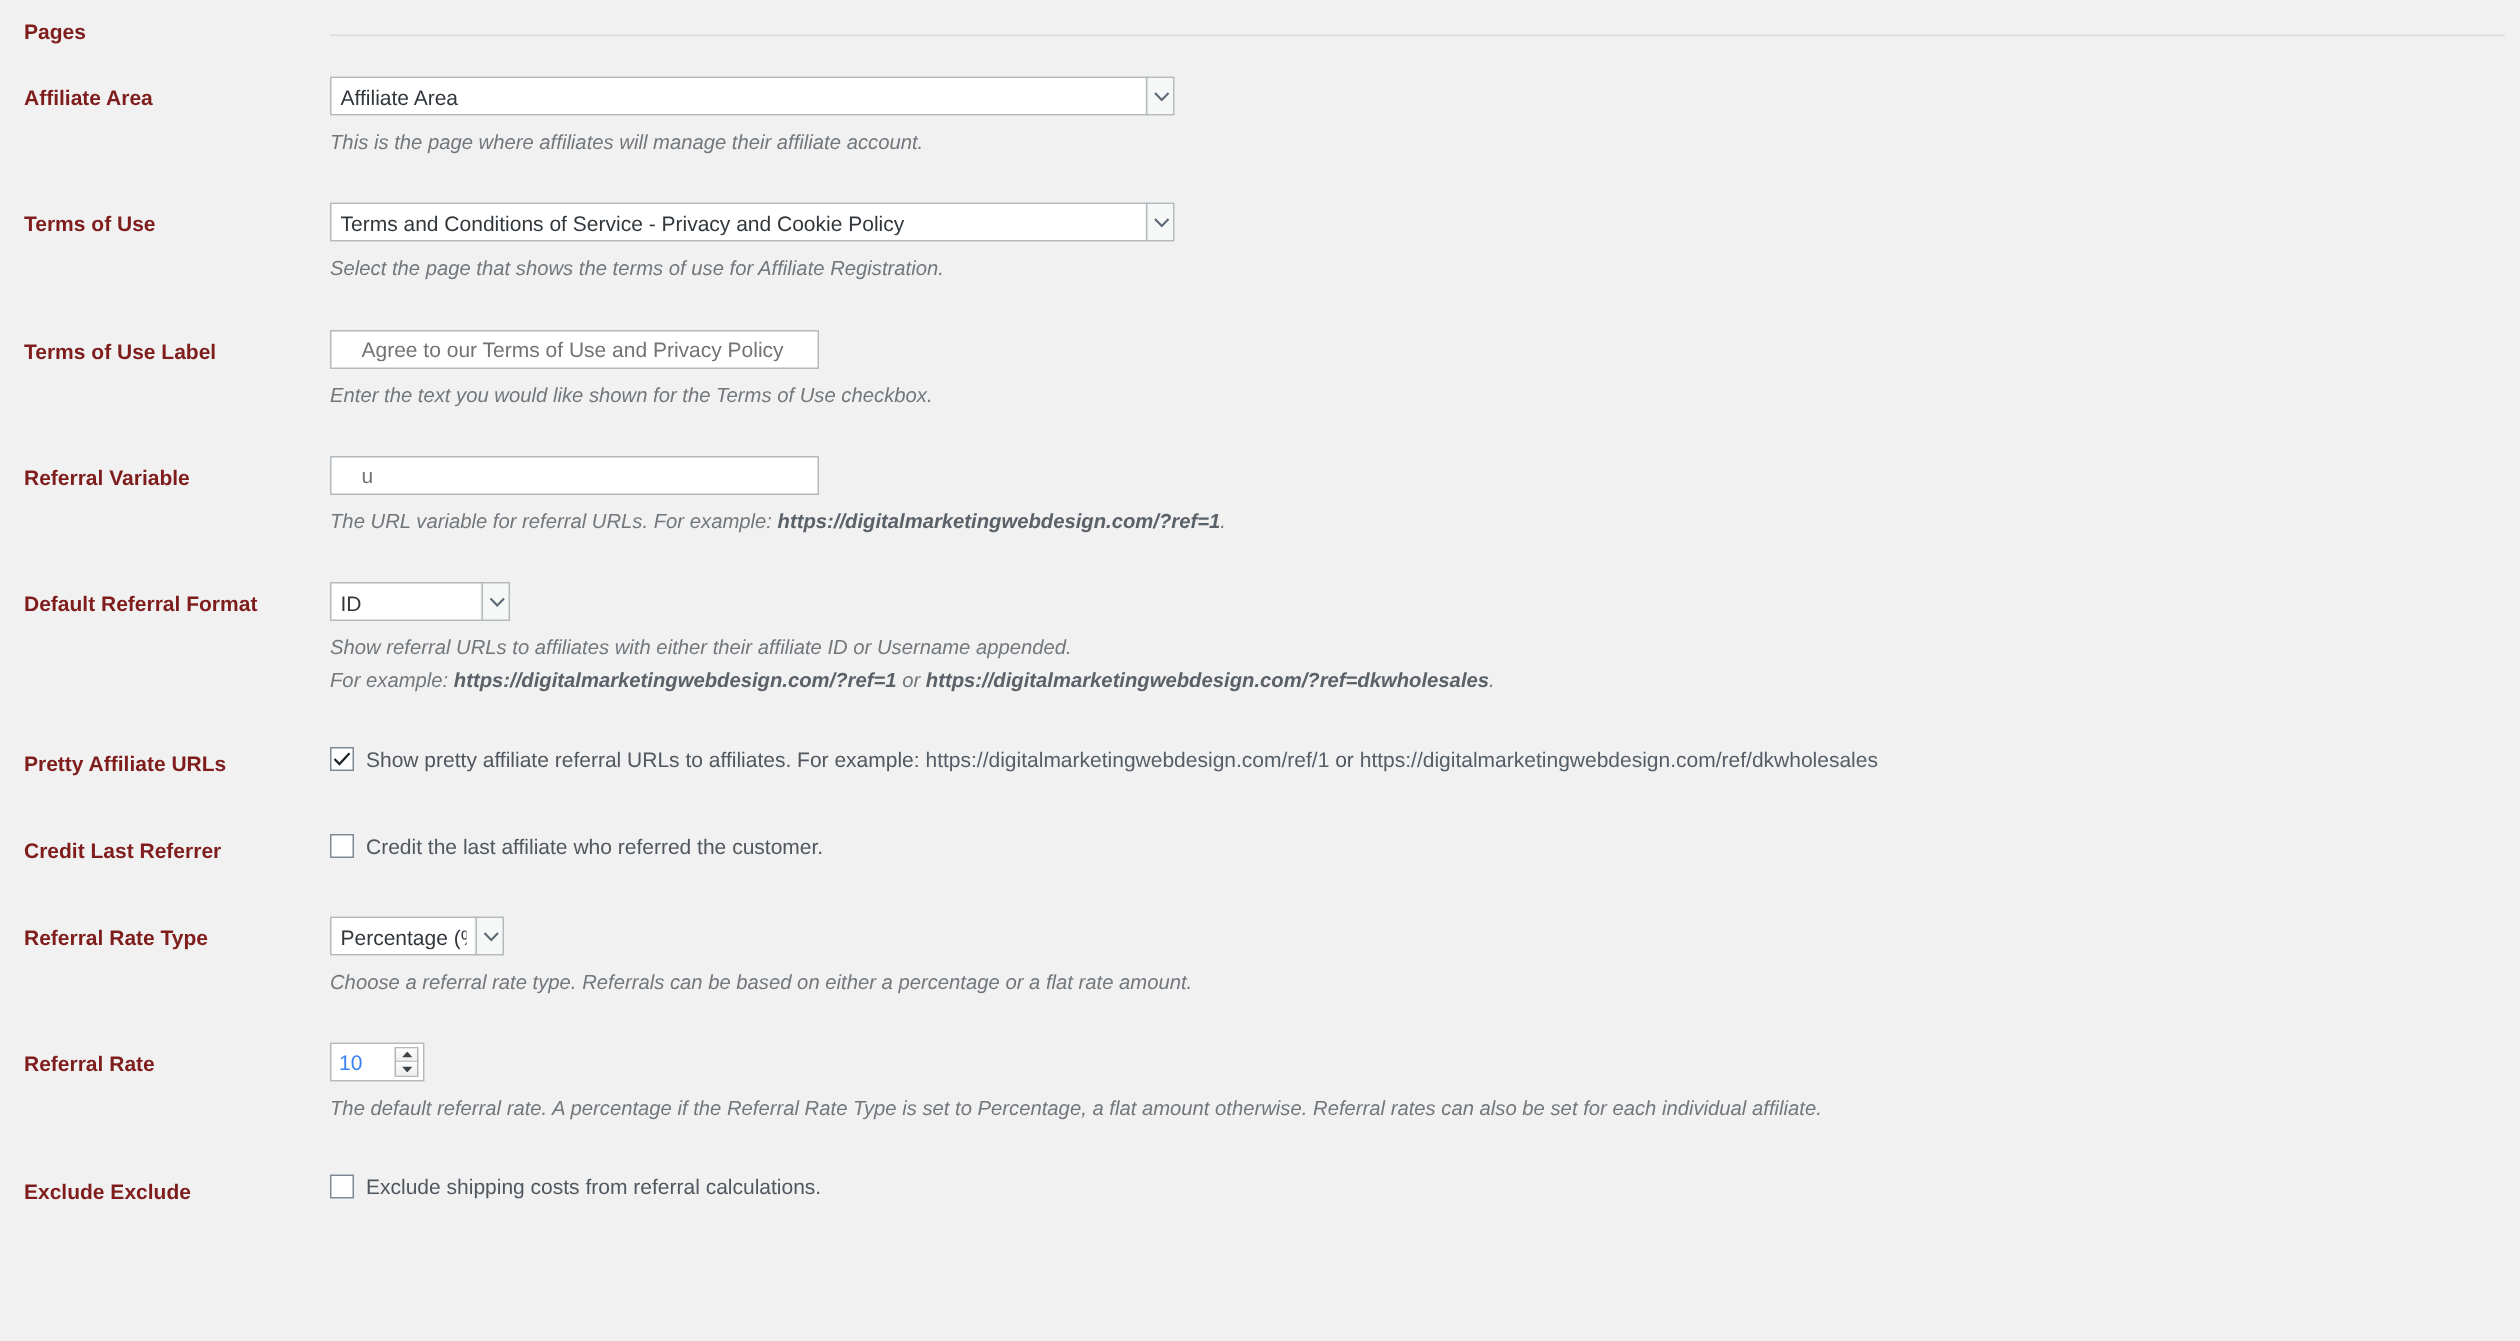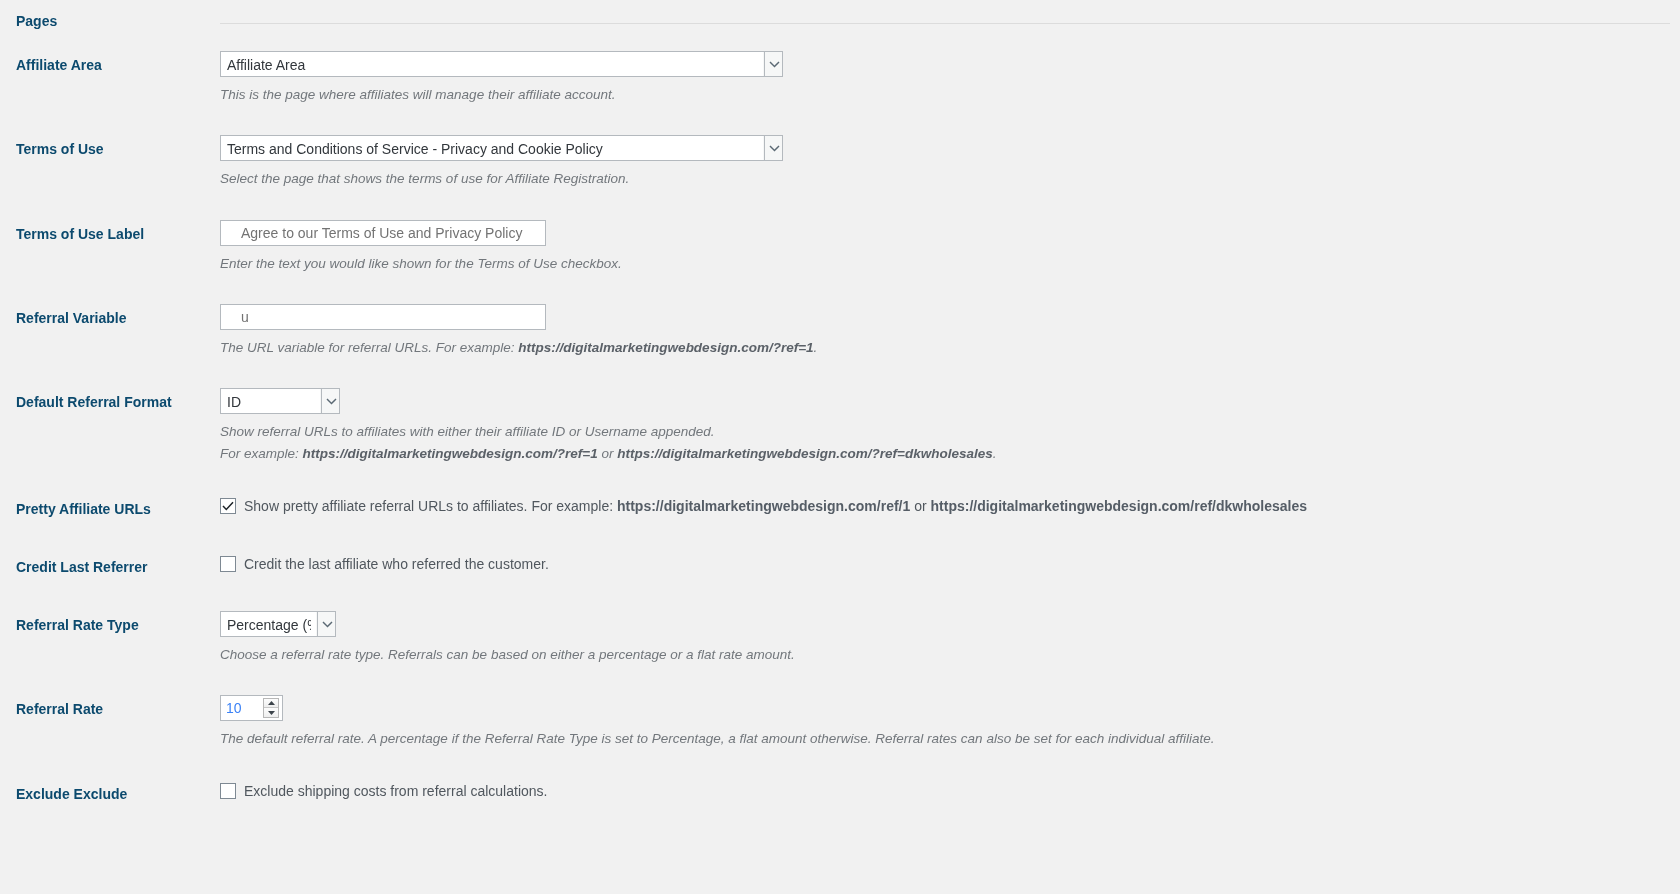--- a/index.html
+++ b/index.html
@@ -24,21 +24,21 @@
   }
   .settings-table col.col-label { width: 220px; }
   .settings-table col.col-field { width: auto; }
 
   .settings-table tr.row { vertical-align: top; }
 
   th.label-cell {
     text-align: left;
     font-weight: 600;
     font-size: 14px;
-    color: #0c4a6e;
+    color: #7f1d1d;
     padding: 20px 10px 20px 16px;
     line-height: 1.3;
     vertical-align: top;
     white-space: nowrap;
   }
   td.field-cell {
     padding: 15px 10px 15px 0;
     vertical-align: top;
   }
 
@@ -183,21 +183,21 @@
     top: 2px;
   }
   .wp-checkbox svg { display: block; }
   .cb-label {
     font-size: 14px;
     color: #50575e;
     line-height: 1.5;
     white-space: nowrap;
   }
   .cb-label .strong-url {
-    font-weight: 700;
+    font-weight: 400;
     color: #555d66;
   }
 
   
   p.desc {
     margin: 8px 0 0 0;
     font-style: italic;
     font-size: 13.5px;
     color: #72777c;
     line-height: 1.5;

